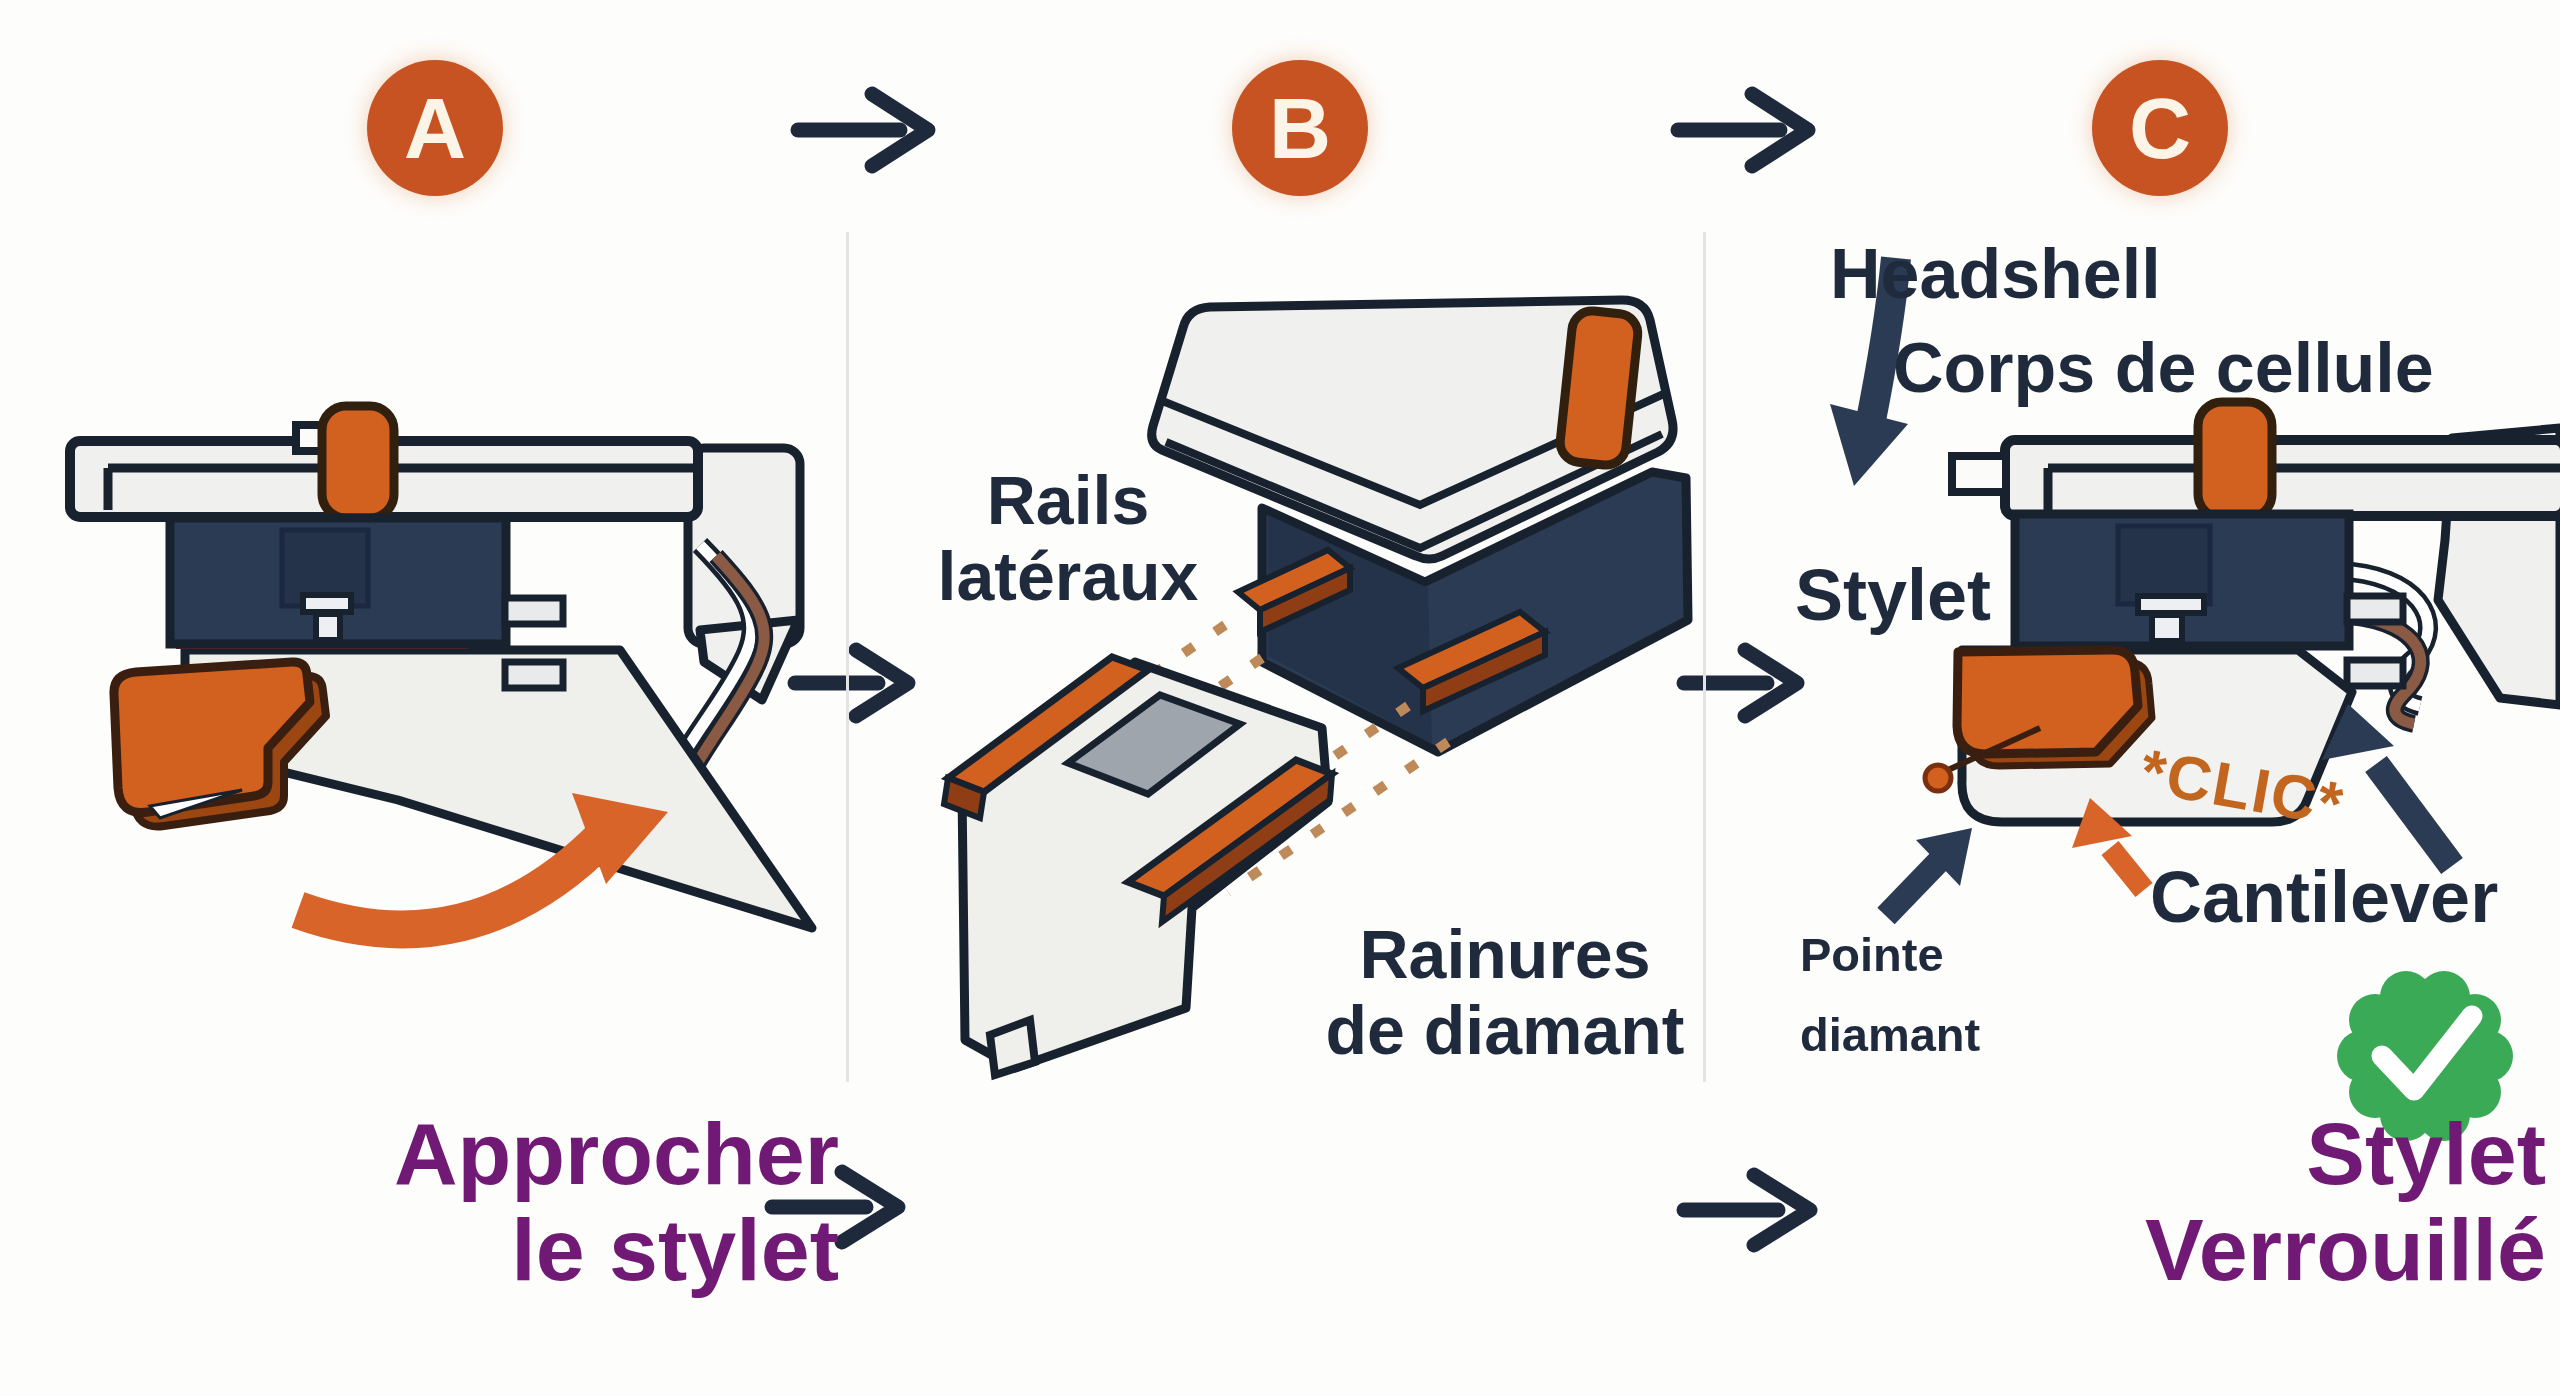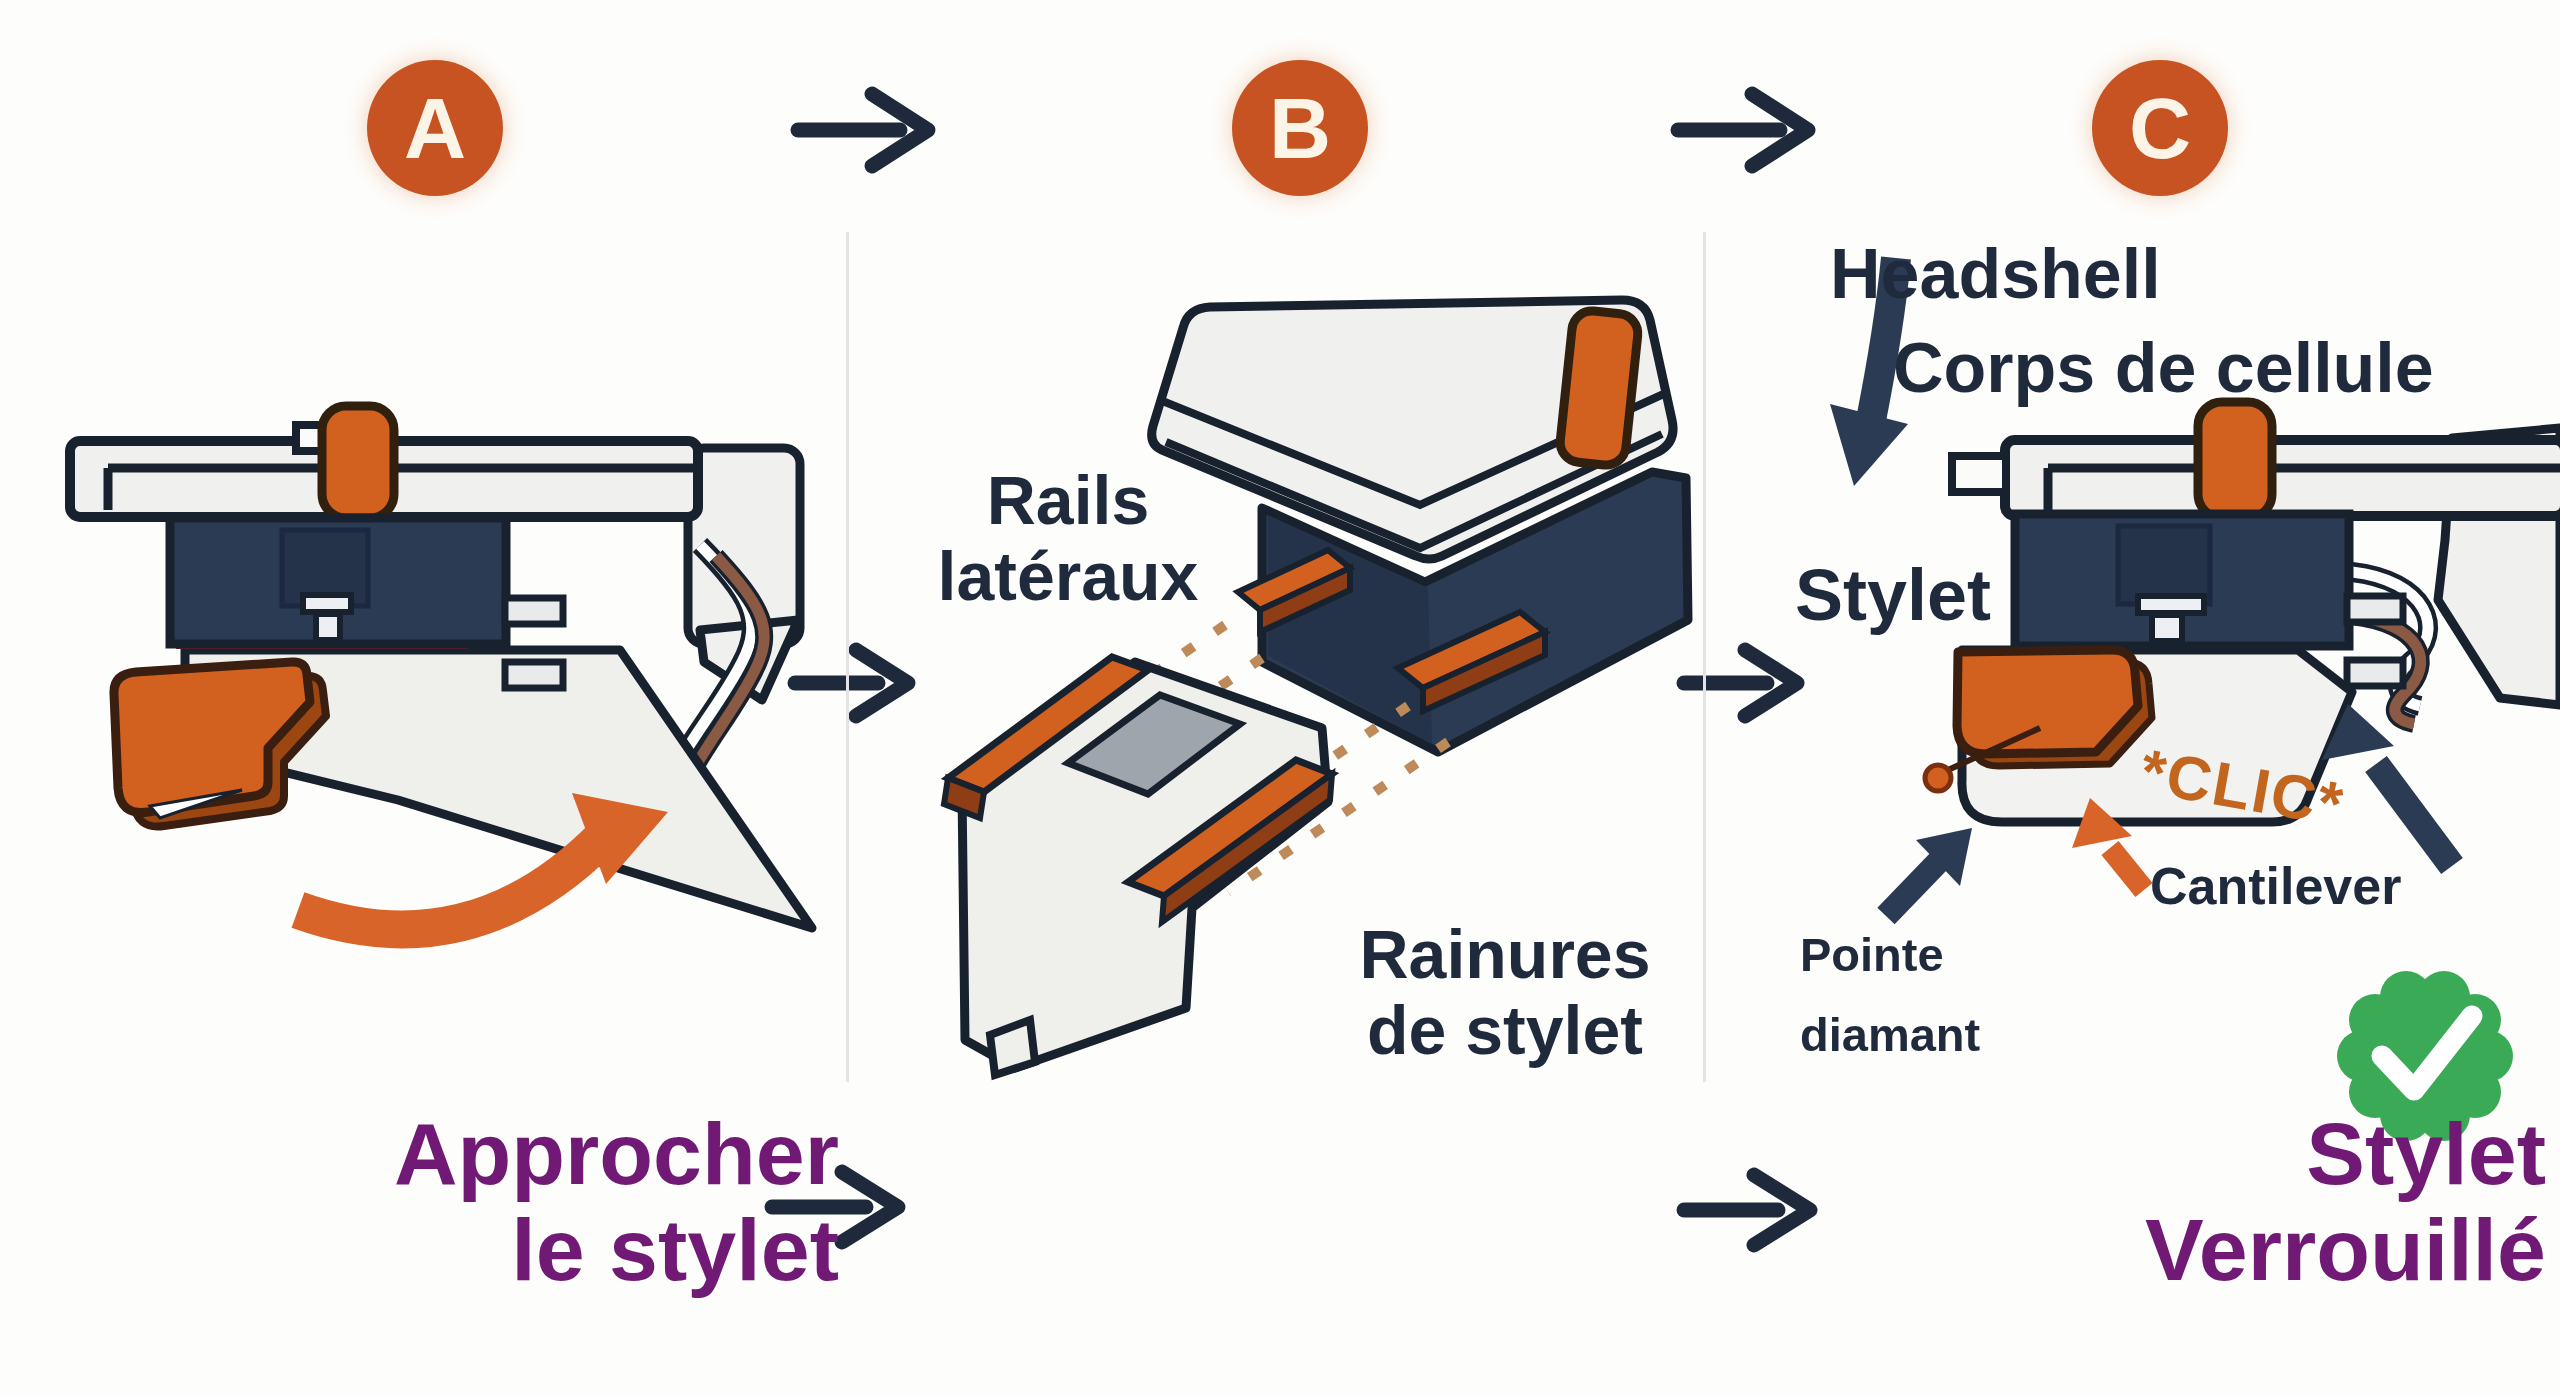--- a/index.html
+++ b/index.html
@@ -202,28 +202,28 @@
   <div class="badge" style="left:2092px;top:60px;">
     <span>C</span>
   </div>
 
   <div class="lbl center" style="left:868px;top:462px;width:400px;font-size:68px;line-height:76px;">
     <div>Rails</div>
     <div>latéraux</div>
   </div>
   <div class="lbl center" style="left:1300px;top:888px;width:410px;font-size:68px;line-height:76px;margin-top:28px;">
     <div>Rainures</div>
-    <div>de stylet</div>
+    <div>de diamant</div>
   </div>
 
   <div class="lbl" style="left:1893px;top:330px;font-size:70px;">Corps de cellule</div>
   <div class="lbl" style="left:1830px;top:236px;font-size:70px;">Headshell</div>
   <div class="lbl" style="left:1795px;top:556px;font-size:72px;">Stylet</div>
   <div class="clic" style="left:2140px;top:752px;">*CLIC*</div>
-  <div class="lbl" style="left:2150px;top:858px;font-size:52px;">Cantilever</div>
+  <div class="lbl" style="left:2150px;top:858px;font-size:72px;">Cantilever</div>
   <div class="lbl" style="left:1800px;top:915px;font-size:47px;line-height:80px;">
     <div>Pointe</div>
     <div>diamant</div>
   </div>
 
   <div class="caption" style="left:35px;">
     <div>Approcher</div>
     <div>le stylet</div>
   </div>
   <div class="caption" style="left:1742px;">

